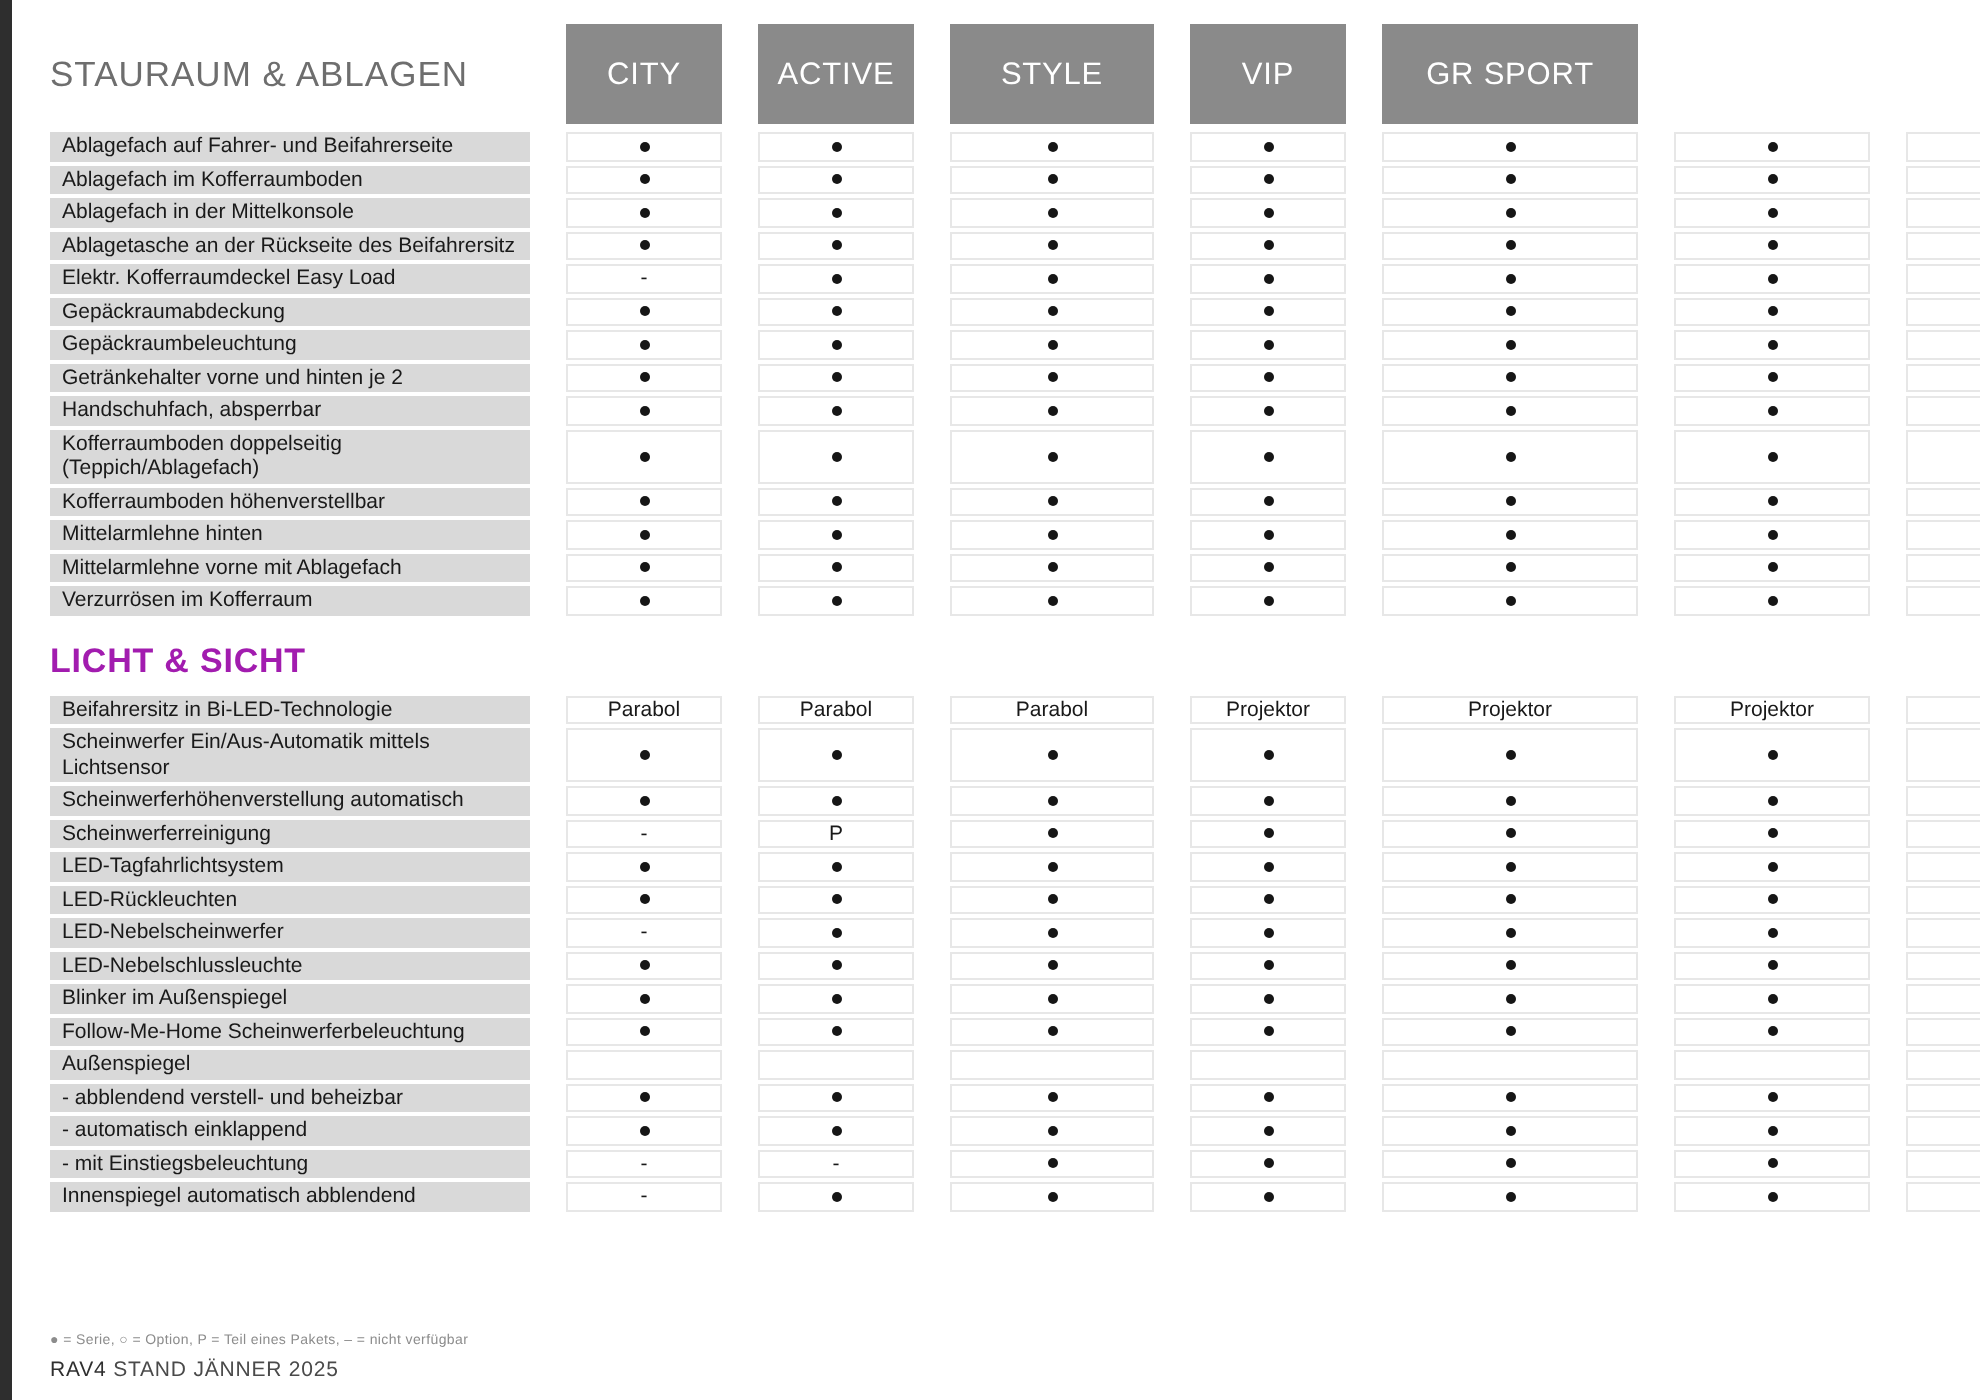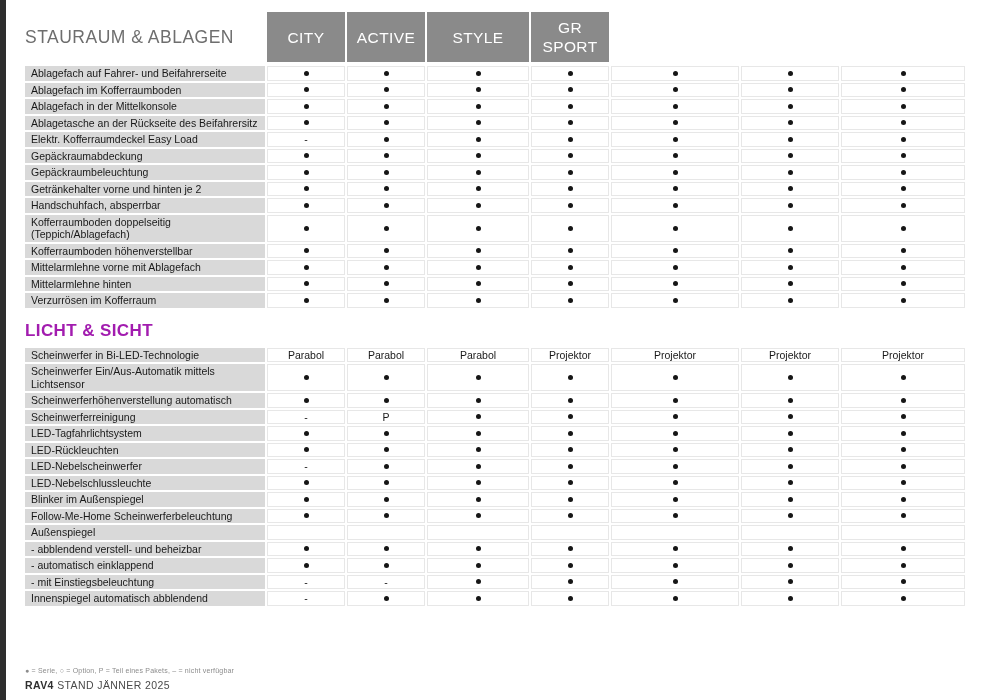--- a/index.html
+++ b/index.html
@@ -12,21 +12,21 @@
   }
   .page { position: relative; width: 990px; height: 700px; background: #fff; overflow: hidden; }
   .left-edge { position: absolute; left: 0; top: 0; width: 6px; height: 700px; background: #2e2e2e; }
   .content {
     position: absolute; left: 25px; top: 12px; right: 24px; bottom: 0;
     display: flex; flex-direction: column;
   }
   .grid-row {
     display: grid;
     grid-template-columns: 240px 78px 78px 102px 78px 128px 98px 124px;
-    column-gap: 2px;
+    column-gap: 18px;
   }
   .header-row { margin-bottom: 4px; }
   .head-title {
     display: flex; align-items: center;
     font-size: 17.5px; color: #6e6e6e; letter-spacing: 0.5px;
   }
   .head-box {
     height: 50px; background: #8a8a8a; color: #ffffff;
     display: flex; align-items: center; justify-content: center;
     text-align: center; font-size: 15.5px; letter-spacing: 0.4px; line-height: 19px;
@@ -46,34 +46,35 @@
     font-size: 10.5px; color: #191919; min-height: 14px;
   }
   .dot { width: 5px; height: 5px; border-radius: 50%; background: #161616; display: inline-block; }
   .section2-title {
     font-size: 17px; color: #a21caf; font-weight: bold; letter-spacing: 0.4px;
     margin: 11px 0 7px 0;
   }
   .footer { margin-top: auto; padding-bottom: 9px; }
   .legend { font-size: 7px; color: #8c8c8c; margin-bottom: 5px; letter-spacing: 0.2px; }
   .doc-title { font-size: 10.5px; color: #4a4a4a; letter-spacing: 0.4px; }
-  .doc-title .model { font-weight: bold; color: #2f2f2f; }
+  .doc-title .model { font-weight: normal; color: #2f2f2f; }
 </style>
 </head>
 <body>
 
 <div class="page">
   <div class="left-edge"></div>
   <div class="content">
 
     <div class="grid-row header-row">
       <div class="head-title">STAURAUM &amp; ABLAGEN</div>
       <div class="head-box">CITY</div>
       <div class="head-box">ACTIVE</div>
       <div class="head-box">STYLE</div>
+      <div class="head-box">VIP</div>
       <div class="head-box">GR SPORT</div>
     </div>
 
     <div id="rows-0">
         <div class="grid-row trow">
           <div class="label-cell">Ablagefach auf Fahrer- und Beifahrerseite</div>
           <div class="value-cell">
             <span class="dot"></span>
           </div>
           <div class="value-cell">
@@ -327,45 +328,45 @@
             <span class="dot"></span>
           </div>
           <div class="value-cell">
             <span class="dot"></span>
           </div>
           <div class="value-cell">
             <span class="dot"></span>
           </div>
         </div>
         <div class="grid-row trow">
+          <div class="label-cell">Mittelarmlehne hinten</div>
+          <div class="value-cell">
+            <span class="dot"></span>
+          </div>
+          <div class="value-cell">
+            <span class="dot"></span>
+          </div>
+          <div class="value-cell">
+            <span class="dot"></span>
+          </div>
+          <div class="value-cell">
+            <span class="dot"></span>
+          </div>
+          <div class="value-cell">
+            <span class="dot"></span>
+          </div>
+          <div class="value-cell">
+            <span class="dot"></span>
+          </div>
+          <div class="value-cell">
+            <span class="dot"></span>
+          </div>
+        </div>
+        <div class="grid-row trow">
           <div class="label-cell">Mittelarmlehne vorne mit Ablagefach</div>
-          <div class="value-cell">
-            <span class="dot"></span>
-          </div>
-          <div class="value-cell">
-            <span class="dot"></span>
-          </div>
-          <div class="value-cell">
-            <span class="dot"></span>
-          </div>
-          <div class="value-cell">
-            <span class="dot"></span>
-          </div>
-          <div class="value-cell">
-            <span class="dot"></span>
-          </div>
-          <div class="value-cell">
-            <span class="dot"></span>
-          </div>
-          <div class="value-cell">
-            <span class="dot"></span>
-          </div>
-        </div>
-        <div class="grid-row trow">
-          <div class="label-cell">Mittelarmlehne hinten</div>
           <div class="value-cell">
             <span class="dot"></span>
           </div>
           <div class="value-cell">
             <span class="dot"></span>
           </div>
           <div class="value-cell">
             <span class="dot"></span>
           </div>
           <div class="value-cell">
@@ -404,21 +405,21 @@
           <div class="value-cell">
             <span class="dot"></span>
           </div>
         </div>
       </div>
 
     <div class="section2-title">LICHT &amp; SICHT</div>
 
     <div id="rows-1">
         <div class="grid-row trow">
-          <div class="label-cell">Scheinwerfer in Bi-LED-Technologie</div>
+          <div class="label-cell">Beifahrersitz in Bi-LED-Technologie</div>
           <div class="value-cell">Parabol</div>
           <div class="value-cell">Parabol</div>
           <div class="value-cell">Parabol</div>
           <div class="value-cell">Projektor</div>
           <div class="value-cell">Projektor</div>
           <div class="value-cell">Projektor</div>
           <div class="value-cell">Projektor</div>
         </div>
         <div class="grid-row trow">
           <div class="label-cell">Scheinwerfer Ein/Aus-Automatik mittels Lichtsensor</div>

